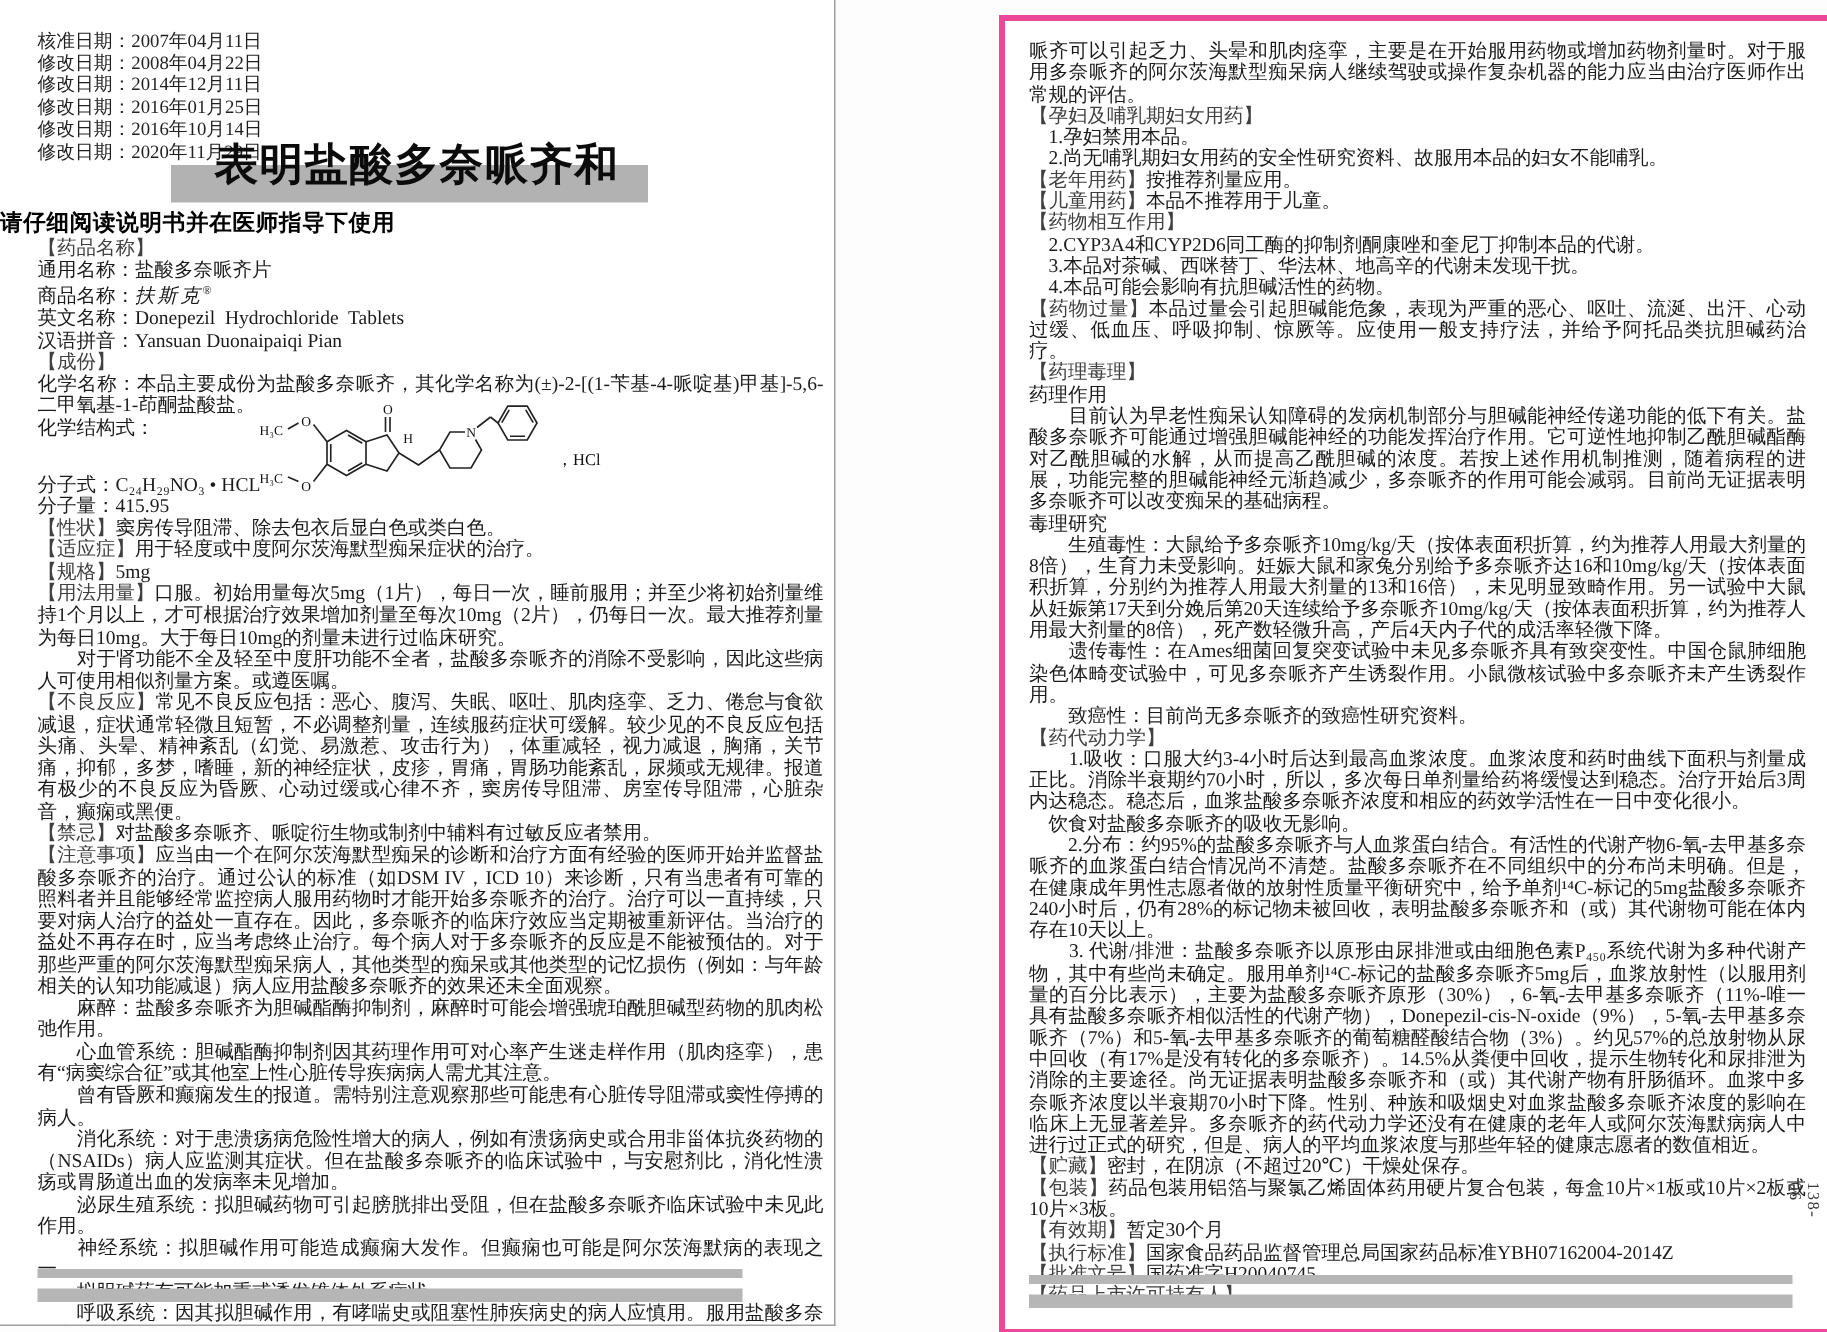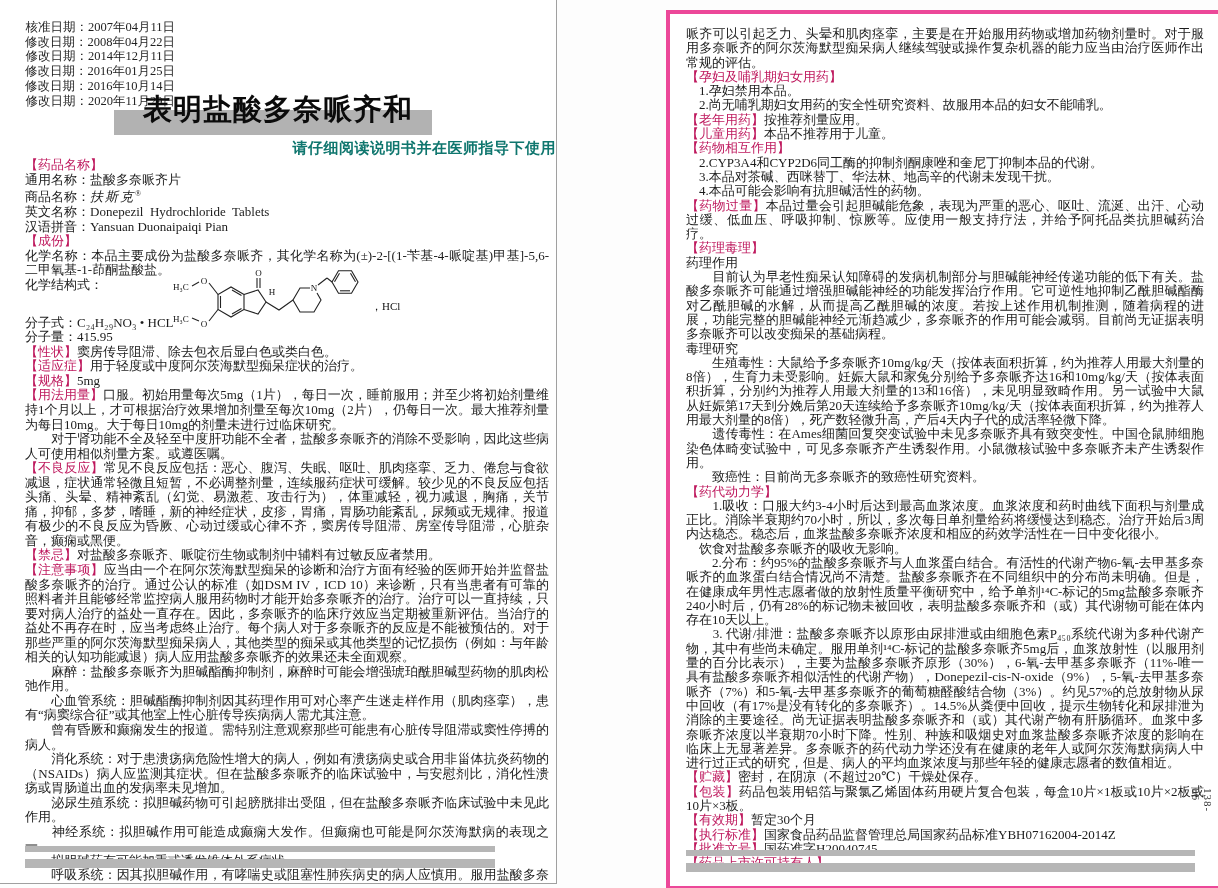--- a/index.html
+++ b/index.html
@@ -1,34 +1,34 @@
 <!DOCTYPE html>
 <html><head>
 <meta charset="utf-8">
 <style>
   html,body{margin:0;padding:0;}
   body{width:1218px;height:888px;position:relative;background:#fdfdfd;
        font-family:"Liberation Serif","DejaVu Serif",serif;color:#1b1b1b;overflow:hidden;}
   .page{position:absolute;background:#fff;overflow:hidden;}
   .page-left{left:0;top:0;width:556px;height:883px;border-right:1px solid #a0a0a0;border-bottom:1px solid #a0a0a0;}
   .page-right{left:666px;top:10px;width:548px;height:872px;border:4px solid #ec4899;}
-  .dates{position:absolute;top:20px;left:25px;font-size:12.5px;line-height:14.7px;color:#1f1f1f;text-align:right;}
+  .dates{position:absolute;top:20px;left:25px;font-size:12.5px;line-height:14.7px;color:#1f1f1f;}
   .dates p{margin:0;white-space:pre-wrap;}
   .title-bar{position:absolute;top:110px;left:114px;width:318px;height:25px;background:#b2b2b2;}
   .doc-title{position:absolute;top:90px;left:0;width:100%;margin:0;text-align:center;
      font-family:"Liberation Sans","DejaVu Sans",sans-serif;font-weight:bold;
      font-size:29px;letter-spacing:1px;color:#0b0b0b;z-index:2;}
-  .doc-subtitle{position:absolute;top:139px;left:0;width:100%;margin:0;text-align:right;
+  .doc-subtitle{position:absolute;top:139px;left:0;width:100%;margin:0;text-align:left;
      font-family:"Liberation Sans","DejaVu Sans",sans-serif;font-weight:bold;
-     font-size:15px;letter-spacing:0.5px;color:#0f766e;z-index:2;}
+     font-size:15px;letter-spacing:0.5px;color:#000000;z-index:2;}
   .content{position:absolute;font-size:13px;text-align:justify;color:#1b1b1b;}
   .content-l{top:158px;left:25px;width:524px;line-height:14.55px;}
   .content-r{top:13px;left:16px;width:518px;line-height:14.3px;}
   .para{margin:0;white-space:pre-wrap;}
-  .lbl{color:#be185d;}
+  .lbl{color:#404040;}
   .brand{font-weight:normal;font-style:italic;letter-spacing:2px;}
   sup.reg{font-size:8px;}
   .structure-row{position:relative;height:38px;}
   .structure-svg{position:absolute;left:128px;top:-14px;width:268px;height:72px;}
   .structure-svg line,.structure-svg polyline,.structure-svg polygon{stroke:#222;stroke-width:1.1;fill:none;}
   .structure-svg text{font-size:9px;fill:#111;font-family:"Liberation Serif","DejaVu Serif",serif;}
   .bar{position:absolute;background:#b6b6b6;}
   .bar1-l{left:25px;top:846px;width:470px;height:6px;}
   .bar2-l{left:25px;top:859px;width:470px;height:9px;}
   .bar1-r{left:16px;top:836px;width:509px;height:6px;}

